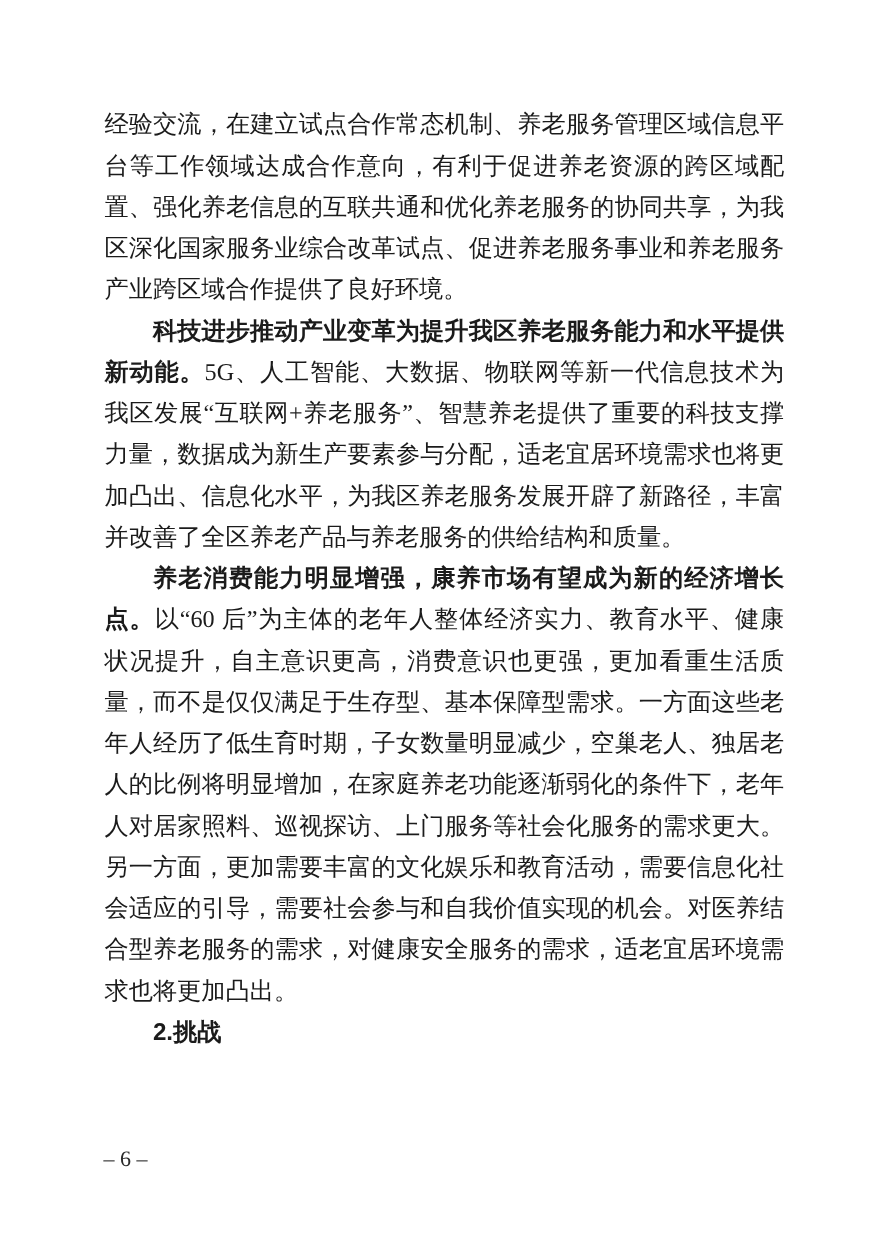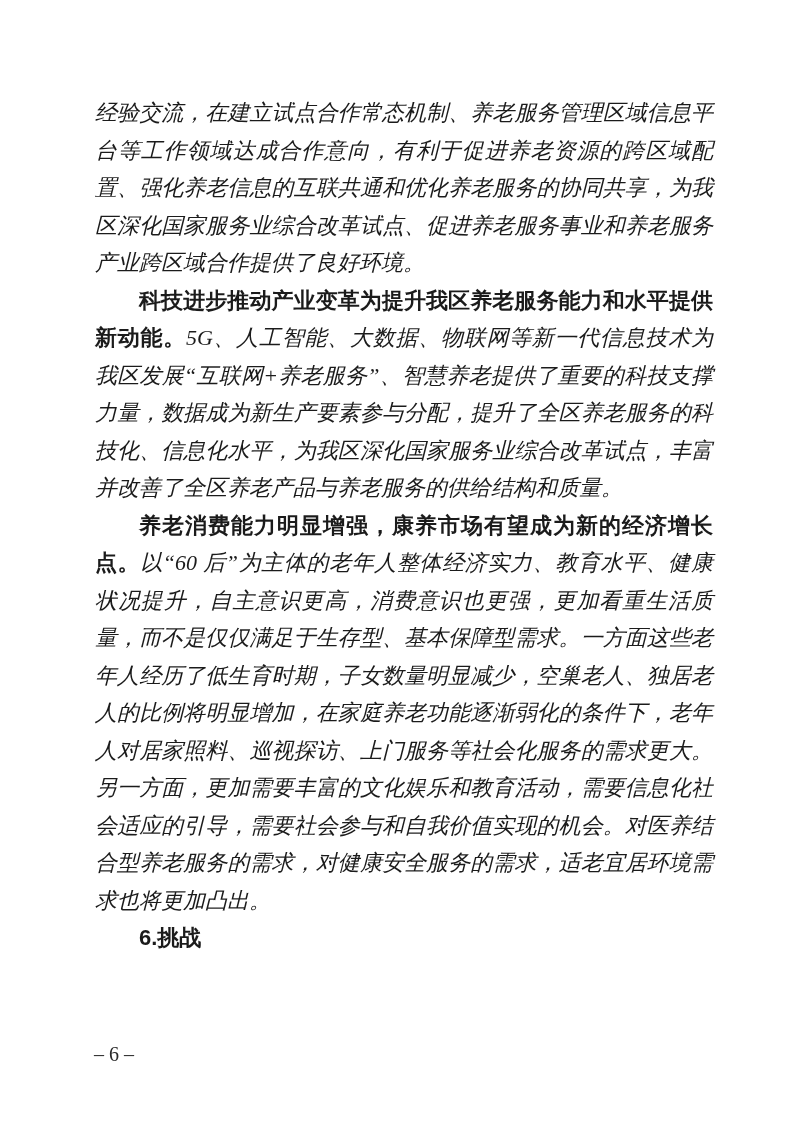--- a/index.html
+++ b/index.html
@@ -30,21 +30,20 @@
   .para {
     margin: 0;
     padding: 0;
     text-indent: 2em;
   }
   .para.no-indent {
     text-indent: 0;
   }
   .run-normal {
     font-weight: 400;
-    font-style: italic;
   }
   .run-bold {
     font-weight: 700;
     font-family: "Liberation Sans", "DejaVu Sans", sans-serif;
   }
   .heading {
     margin: 0;
     padding: 0;
     text-indent: 2em;
   }
@@ -59,23 +58,23 @@
   }
 </style>
 </head>
 <body>
 
 <div class="page">
   <div class="content">
 
     <p class="para no-indent"><span class="run-normal">经验交流，在建立试点合作常态机制、养老服务管理区域信息平台等工作领域达成合作意向，有利于促进养老资源的跨区域配置、强化养老信息的互联共通和优化养老服务的协同共享，为我区深化国家服务业综合改革试点、促进养老服务事业和养老服务产业跨区域合作提供了良好环境。</span></p>
 
-    <p class="para"><span class="run-bold">科技进步推动产业变革为提升我区养老服务能力和水平提供新动能。</span><span class="run-normal">5G、人工智能、大数据、物联网等新一代信息技术为我区发展“互联网+养老服务”、智慧养老提供了重要的科技支撑力量，数据成为新生产要素参与分配，提升了全区养老服务的科技化、信息化水平，为我区深化国家服务业综合改革试点，丰富并改善了全区养老产品与养老服务的供给结构和质量。</span></p>
+    <p class="para"><span class="run-bold">科技进步推动产业变革为提升我区养老服务能力和水平提供新动能。</span><span class="run-normal">5G、人工智能、大数据、物联网等新一代信息技术为我区发展“互联网+养老服务”、智慧养老提供了重要的科技支撑力量，数据成为新生产要素参与分配，适老宜居环境需求也将更加凸出、信息化水平，为我区养老服务发展开辟了新路径，丰富并改善了全区养老产品与养老服务的供给结构和质量。</span></p>
 
     <p class="para"><span class="run-bold">养老消费能力明显增强，康养市场有望成为新的经济增长点。</span><span class="run-normal">以“60 后”为主体的老年人整体经济实力、教育水平、健康状况提升，自主意识更高，消费意识也更强，更加看重生活质量，而不是仅仅满足于生存型、基本保障型需求。一方面这些老年人经历了低生育时期，子女数量明显减少，空巢老人、独居老人的比例将明显增加，在家庭养老功能逐渐弱化的条件下，老年人对居家照料、巡视探访、上门服务等社会化服务的需求更大。另一方面，更加需要丰富的文化娱乐和教育活动，需要信息化社会适应的引导，需要社会参与和自我价值实现的机会。对医养结合型养老服务的需求，对健康安全服务的需求，适老宜居环境需求也将更加凸出。</span></p>
 
-    <p class="heading"><span class="run-bold">6.挑战</span></p>
+    <p class="heading"><span class="run-bold">2.挑战</span></p>
 
 
   </div>
 
   <div class="footer">– 6 –</div>
 </div>
 
 </body></html>

